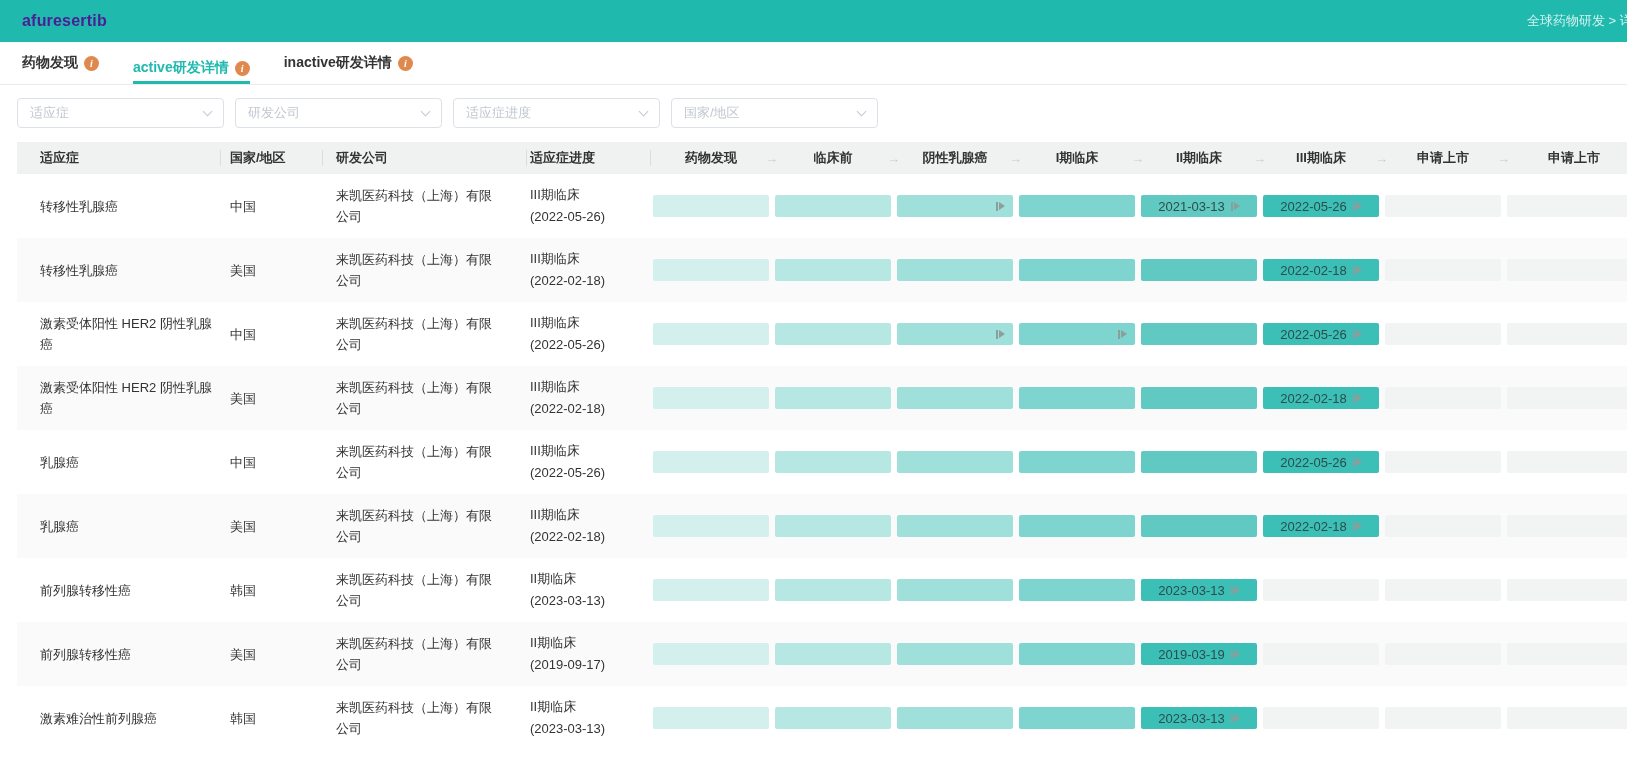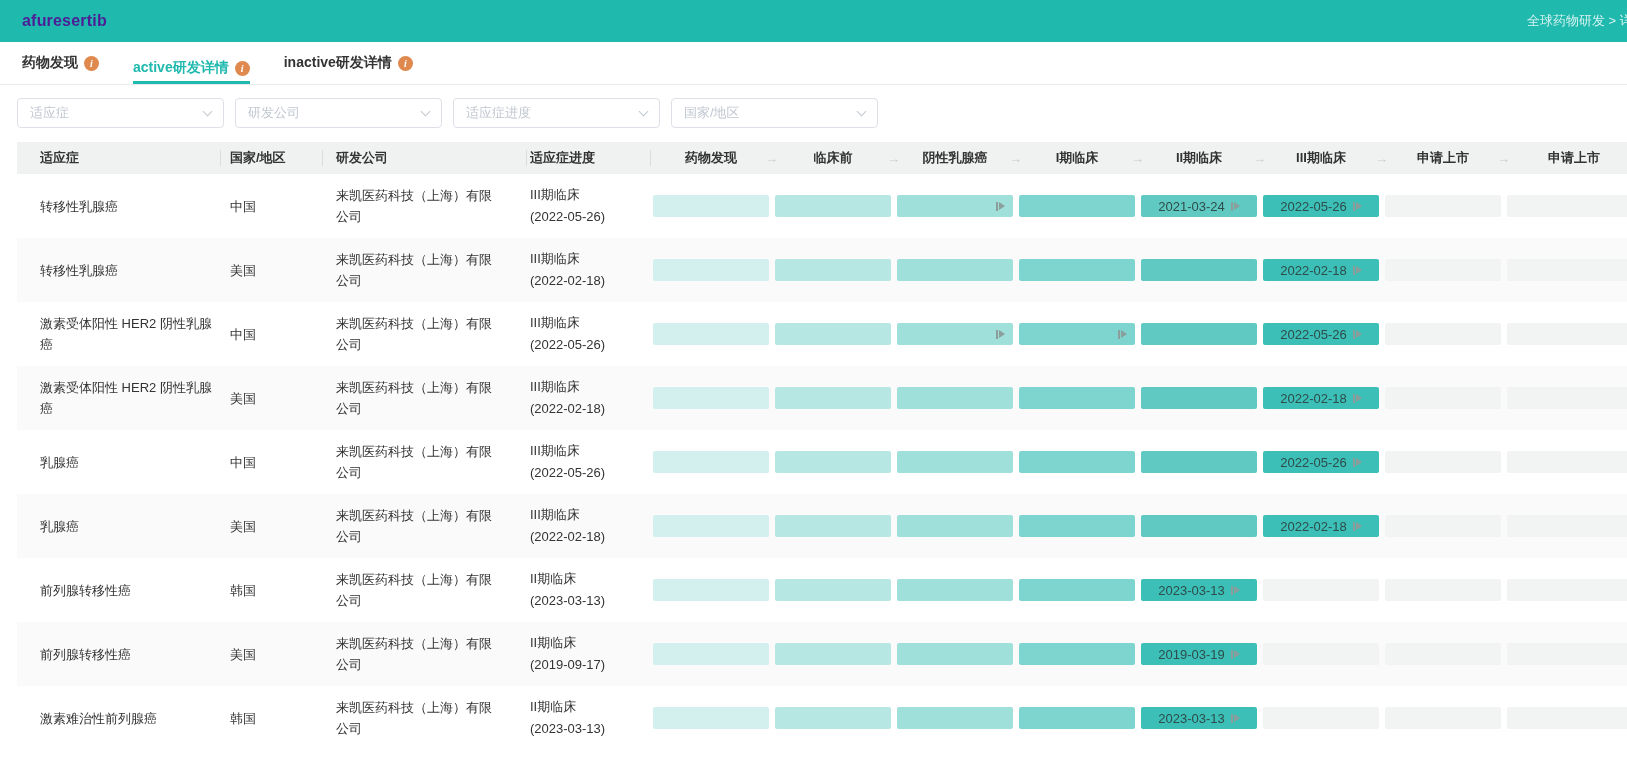--- a/index.html
+++ b/index.html
@@ -164,21 +164,21 @@
                 <span class="sbar"></span>
                 <span class="stri"></span>
               </span>
             </div>
           </div>
           <div class="phase-cell">
             <div class="bar" style="background: rgb(126, 212, 206);"></div>
           </div>
           <div class="phase-cell">
             <div class="bar" style="background: rgb(95, 201, 194);">
-              <span class="bar-date">2021-03-24</span>
+              <span class="bar-date">2021-03-13</span>
               <span class="step-icon">
                 <span class="sbar"></span>
                 <span class="stri"></span>
               </span>
             </div>
           </div>
           <div class="phase-cell">
             <div class="bar" style="background: rgb(59, 191, 182);">
               <span class="bar-date">2022-05-26</span>
               <span class="step-icon">

